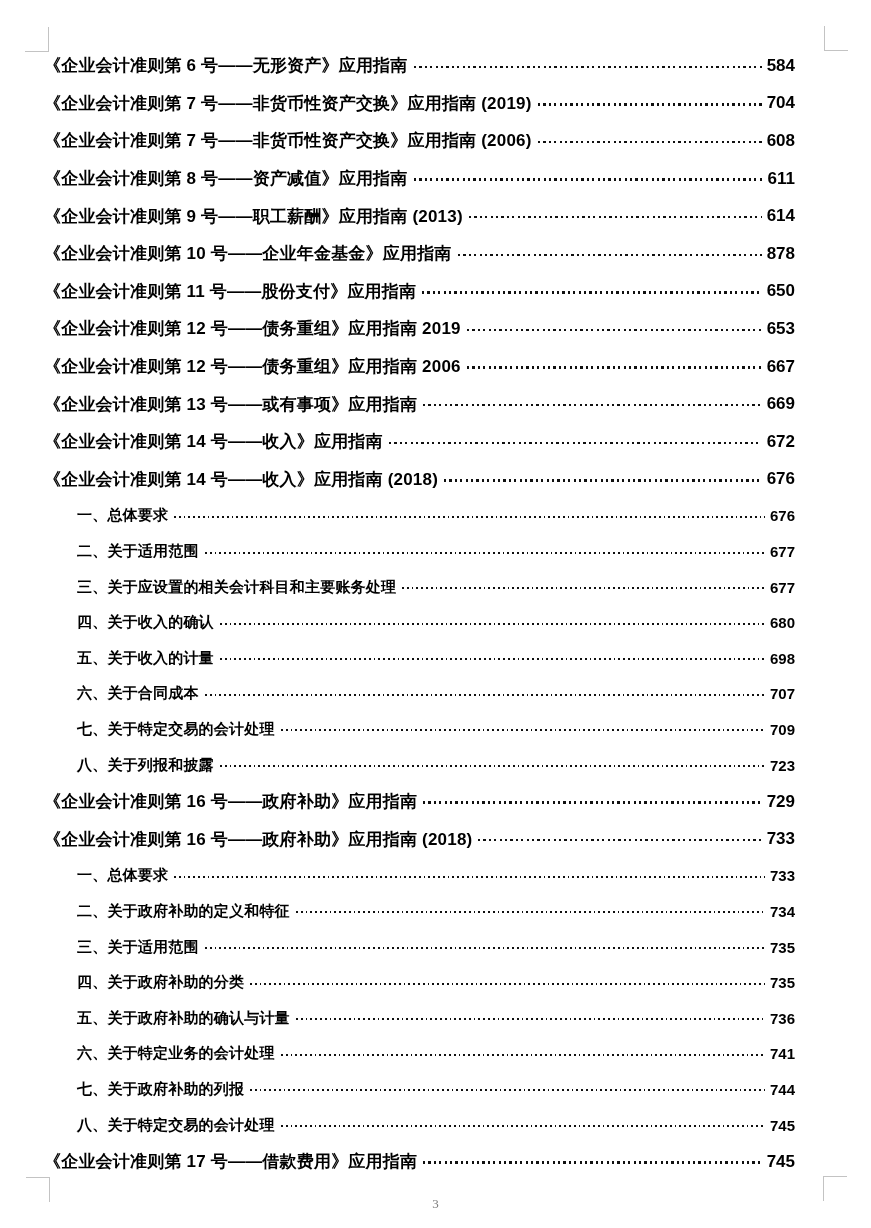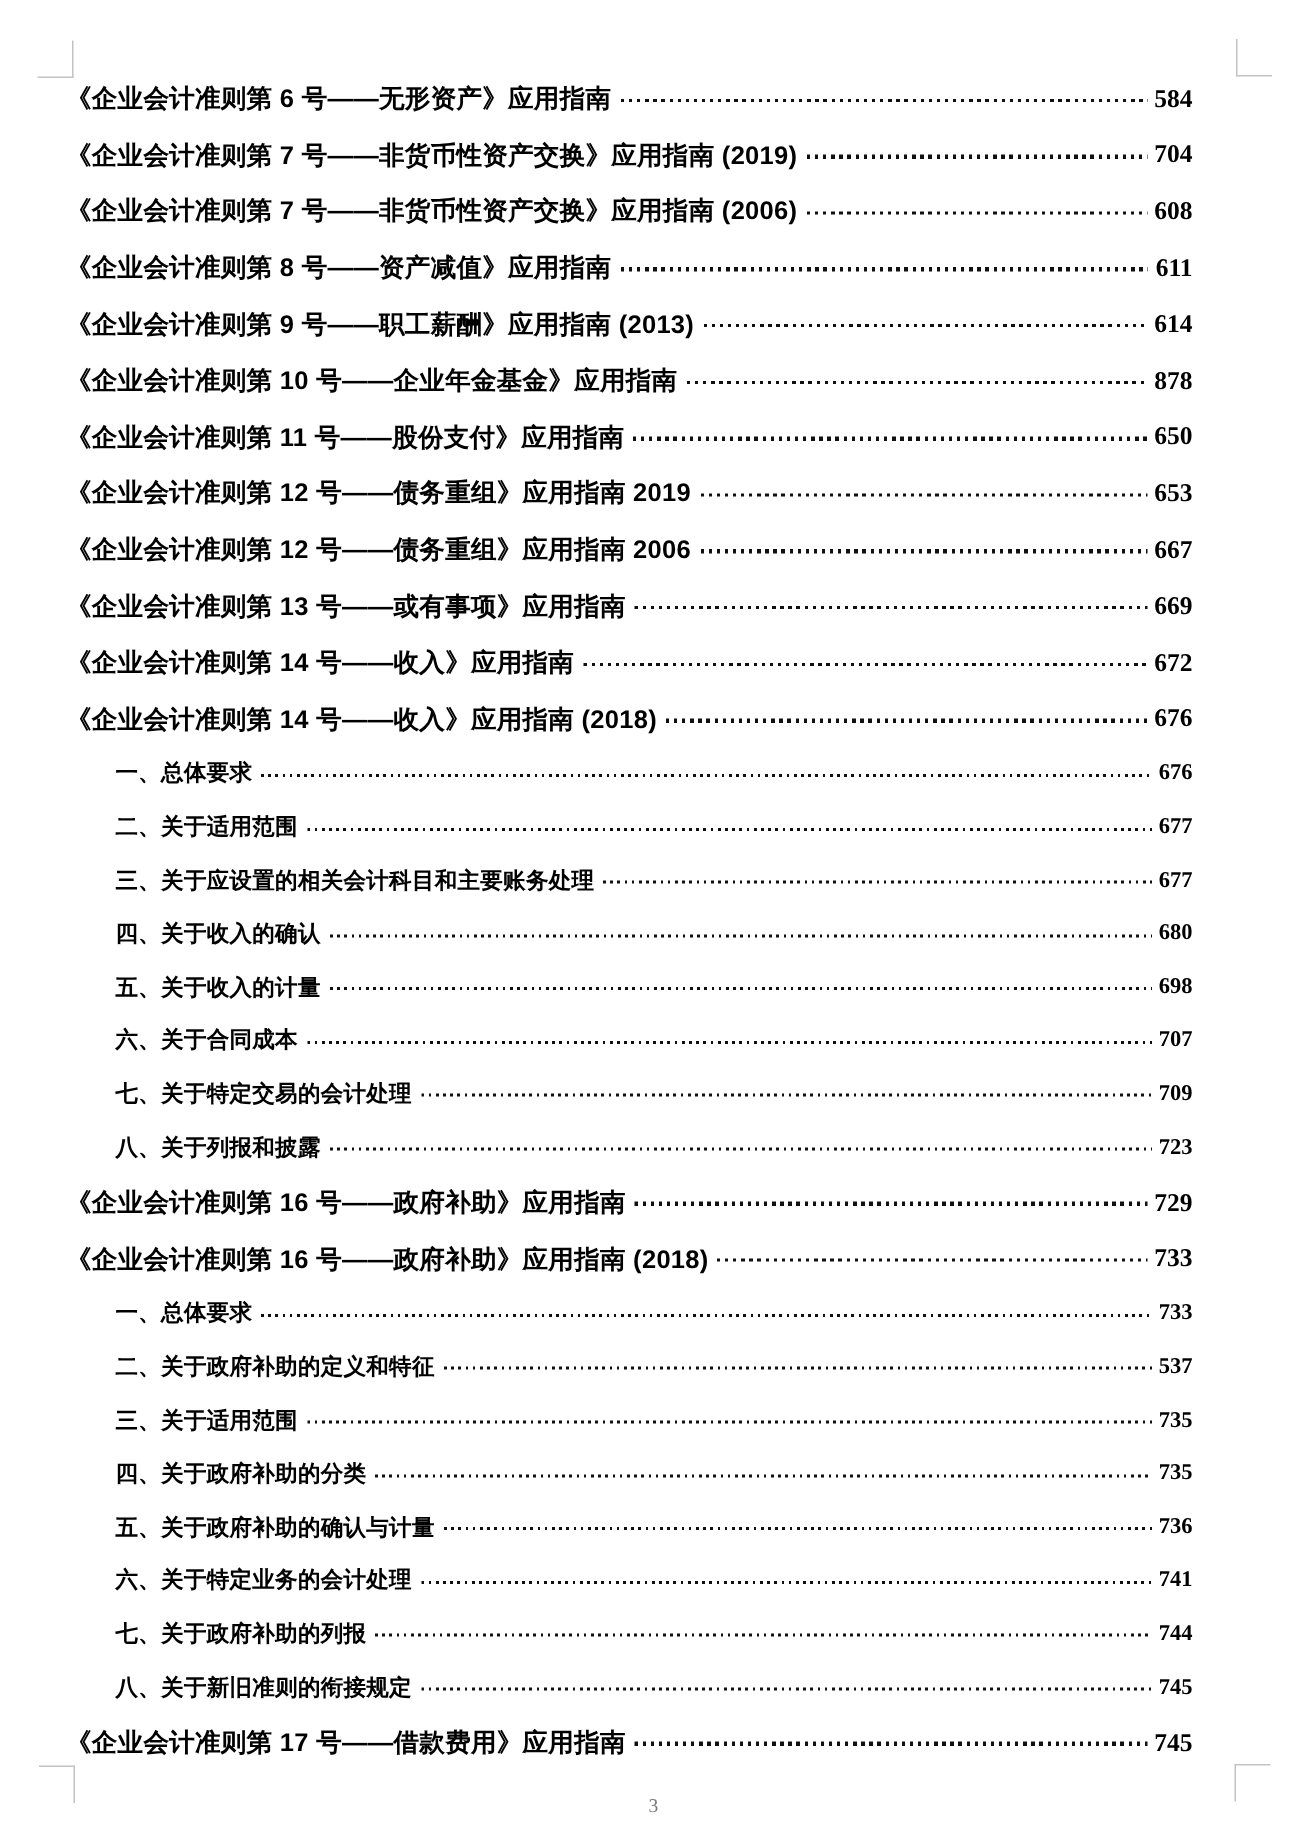--- a/index.html
+++ b/index.html
@@ -58,21 +58,20 @@
     margin: 2px 5px 0 6px;
     background: repeating-linear-gradient(to right, #101010 0 2.2px, transparent 2.2px 5.4px);
   }
   .toc-row.lvl2 .leader {
     height: 2px;
     background: repeating-linear-gradient(to right, #101010 0 1.8px, transparent 1.8px 4.8px);
   }
   .toc-row .pagenum {
     flex: 0 0 auto;
     text-align: left;
-    font-family: Liberation Serif, serif;
   }
   .footer-pageno {
     position: absolute;
     left: 0;
     top: 1196px;
     width: 871px;
     text-align: center;
     font-family: "Liberation Serif", "DejaVu Serif", serif;
     font-size: 13px;
     color: #7a7a7a;
@@ -223,21 +222,21 @@
 
   <div class="toc-row lvl2">
     <span class="title">一、总体要求</span>
     <span class="leader"></span>
     <span class="pagenum">733</span>
   </div>
 
   <div class="toc-row lvl2">
     <span class="title">二、关于政府补助的定义和特征</span>
     <span class="leader"></span>
-    <span class="pagenum">537</span>
+    <span class="pagenum">734</span>
   </div>
 
   <div class="toc-row lvl2">
     <span class="title">三、关于适用范围</span>
     <span class="leader"></span>
     <span class="pagenum">735</span>
   </div>
 
   <div class="toc-row lvl2">
     <span class="title">四、关于政府补助的分类</span>
@@ -257,21 +256,21 @@
     <span class="pagenum">741</span>
   </div>
 
   <div class="toc-row lvl2">
     <span class="title">七、关于政府补助的列报</span>
     <span class="leader"></span>
     <span class="pagenum">744</span>
   </div>
 
   <div class="toc-row lvl2">
-    <span class="title">八、关于新旧准则的衔接规定</span>
+    <span class="title">八、关于特定交易的会计处理</span>
     <span class="leader"></span>
     <span class="pagenum">745</span>
   </div>
 
   <div class="toc-row lvl1">
     <span class="title">《企业会计准则第 17 号——借款费用》应用指南</span>
     <span class="leader"></span>
     <span class="pagenum">745</span>
   </div>
 </div>

